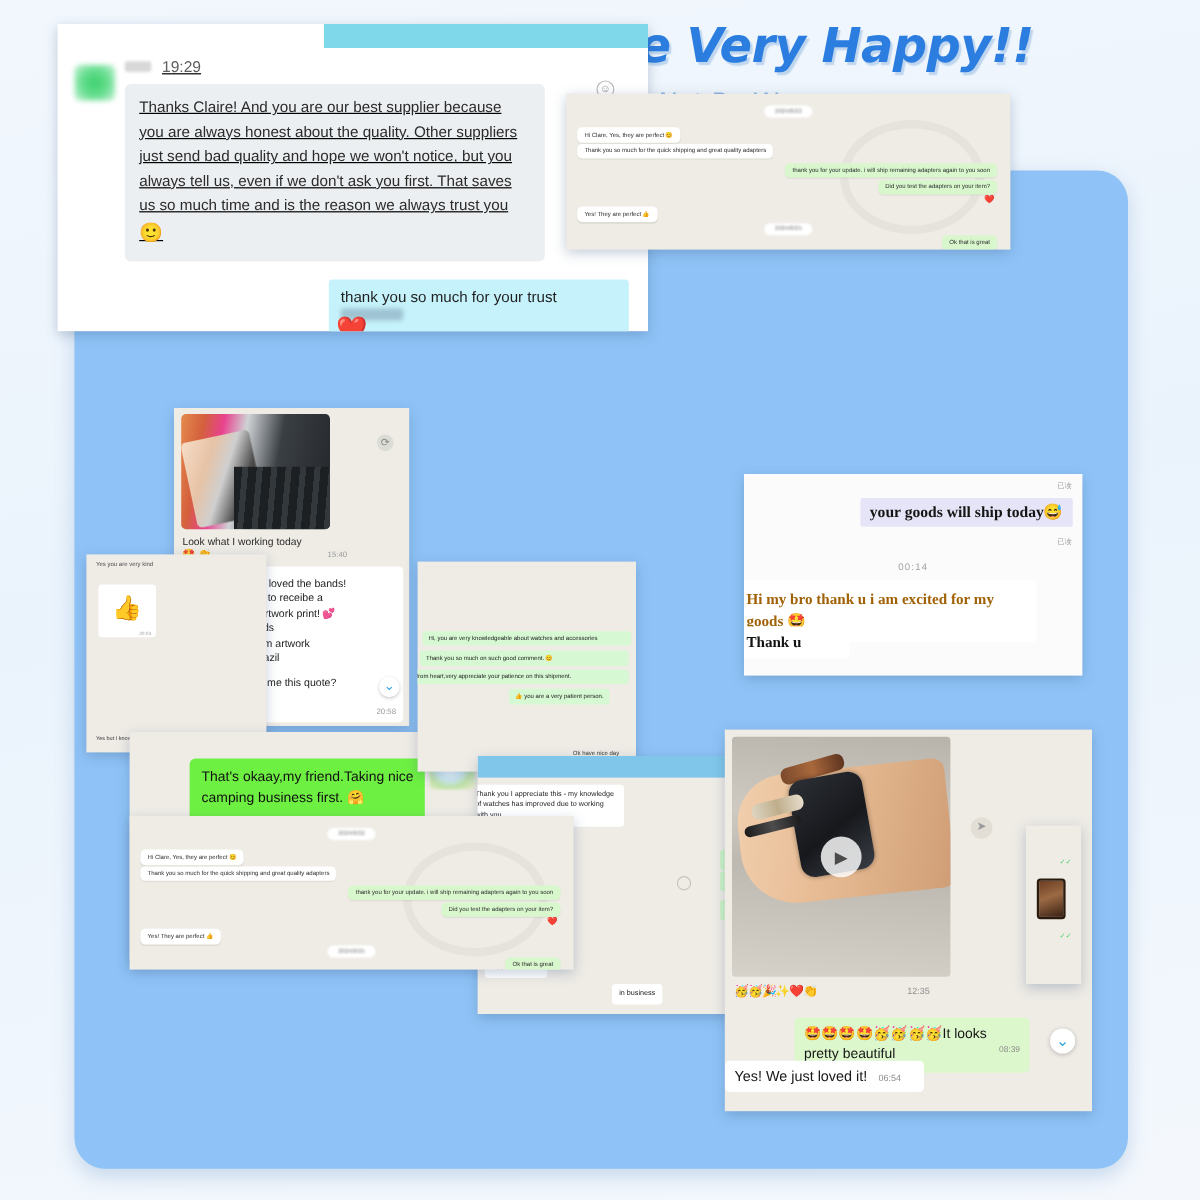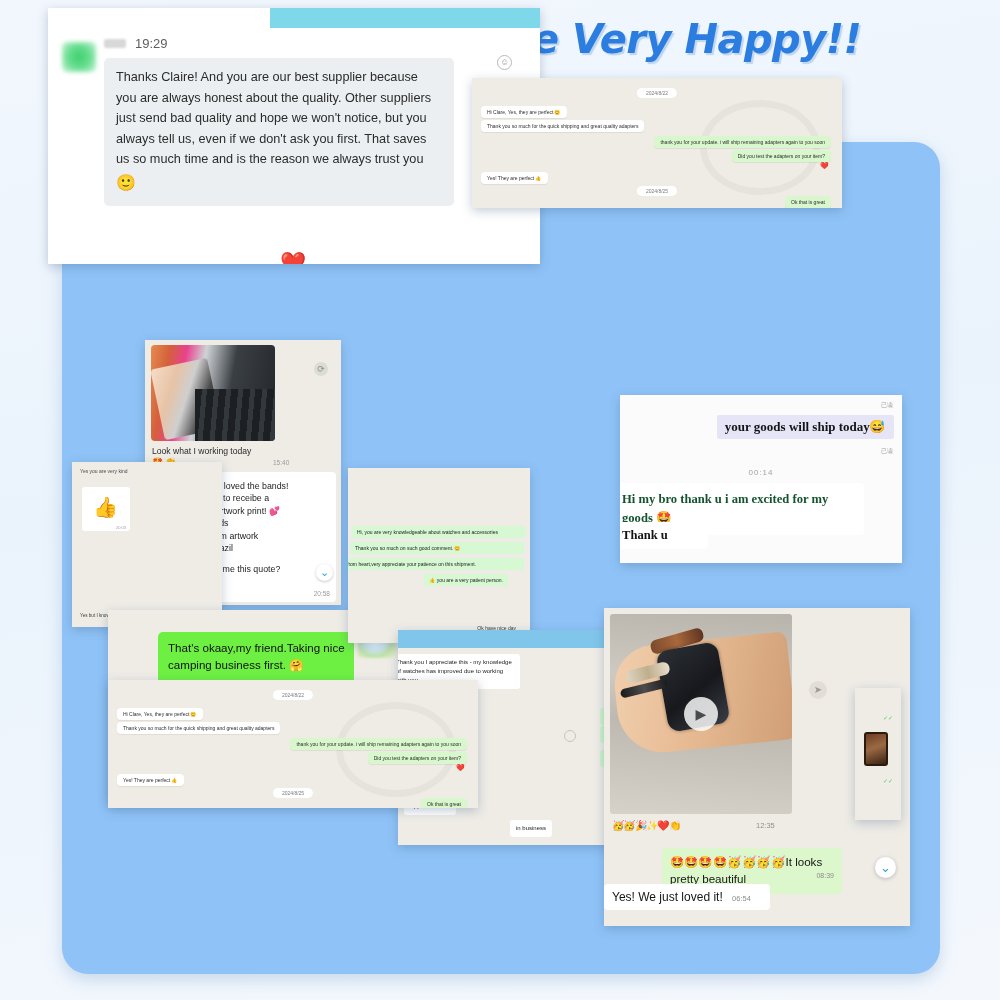--- a/index.html
+++ b/index.html
@@ -45,21 +45,21 @@
 
   
   .shot {
     position: absolute;
     background: #ffffff;
     box-shadow: 0 3px 10px rgba(60,90,130,0.30);
     overflow: hidden;
   }
 
   
-  #shot-main { left: 48px; top: 8px; width: 492px; height: 256px; background:#fff; }
+  #shot-main { left: 48px; top: 20px; width: 492px; height: 256px; background:#fff;text-decoration:underline; }
   #shot-main .topbar { height: 20px; background: #7fd8ea; width: 270px; margin-left: 222px;}
   #shot-main .row { display:flex; padding: 8px 0 0 10px; }
   .avatar-green {
     width: 34px; height: 30px; border-radius: 5px; margin: 6px 8px 0 4px;
     background: radial-gradient(circle at 50% 50%, #3fd070 0%, #63dd8c 45%, #cdf3dc 100%);
     filter: blur(2.2px);
   }
   .msgwrap { flex: 1; }
   .namerow { display: flex; align-items: center; gap: 9px; font-size: 11px; color: #7b7b7b; }
   .namestub { width: 22px; height: 9px; background: #d8d8d8; border-radius: 2px; filter: blur(1.3px); }
@@ -197,21 +197,21 @@
   #shot-ship { left: 620px; top: 395px; width: 282px; height: 168px; background:#fbfbfc; }
   .serif { font-family:"Liberation Serif", serif; }
   .bub-lilac {
     position:absolute; right:8px; top:20px; background:#e6e5f7; border-radius:2px;
     padding:4px 8px; font-size:13px; font-weight:bold; color:#141414;
   }
   .rdstamp{ position:absolute; right:9px; font-size:6px; color:#9e9e9e; }
   .tmid { position:absolute; left:50%; transform:translateX(-50%); top:73px; font-size:8px; color:#a3a3a3; letter-spacing:1px;}
   .bub-w3 {
     position:absolute; left:-8px; top:88px; width:252px; background:#fff; border-radius:4px;
-    padding:7px 10px; font-size:12.6px; font-weight:bold; line-height:1.5; color:#14532d;
+    padding:7px 10px; font-size:12.6px; font-weight:bold; line-height:1.5; color:#a16207;
   }
   .bub-w4 {
     position:absolute; left:-8px; bottom:14px; width:96px; background:#fff; border-radius:4px;
     padding:6px 10px; font-size:12.6px; font-weight:bold; color:#141414;
   }
 
   
   #shot-vid { left: 604px; top: 608px; width: 306px; height: 318px; background:#efece6; }
   .vidphoto {
     position:absolute; left:6px; top:6px; width:182px; height:200px; border-radius:3px; overflow:hidden;
@@ -244,21 +244,21 @@
     width:34px; height:34px; border-radius:50%; background:rgba(255,255,255,.82);
     color:#4b4b4b; font-size:14px; line-height:34px; text-align:center;
   }
   .reactbar { position:absolute; left:8px; top:212px; font-size:10px; letter-spacing:-1px;}
   .ts-vid { position:absolute; left:152px; top:213px; font-size:7.5px; color:#8f8f8f;}
   .fwd-ic {
     position:absolute; left:205px; top:73px; width:18px;height:18px;border-radius:50%;
     background:#e2ded6; color:#9a9a9a; font-size:10px; text-align:center; line-height:18px;
   }
   .bub-mint {
-    position:absolute; left:58px; top:240px; width:180px; background:#ddf7cd;
+    position:absolute; left:58px; top:240px; width:196px; background:#ddf7cd;
     border-radius:4px; padding:6px 8px; font-size:11.6px; line-height:1.45; color:#161616;
   }
   .bub-mint .ts { font-size:7px; color:#8c8c8c; float:right; }
   .bub-last {
     position:absolute; left:0px; bottom:16px; width:166px; background:#fff;
     border-radius:4px; padding:6px 8px; font-size:12px; color:#161616;
   }
   .bub-last .ts { font-size:7.5px; color:#8c8c8c; margin-left:6px; }
   .dn-ic2 {
     position:absolute; right:14px; bottom:48px; width:21px;height:21px;border-radius:50%;
@@ -294,20 +294,24 @@
         <span class="namestub"></span>
         <span class="time-s">19:29</span>
       </div>
       <div class="bubble-grey">
         <span>Thanks Claire! And you are our best supplier because you are always honest about the quality. Other suppliers just send bad quality and hope we won't notice, but you always tell us, even if we don't ask you first. That saves us so much time and is the reason we always trust you</span>
         <div class="emoji-lg">🙂</div>
       </div>
     </div>
   </div>
   <div class="smiley-out">☺</div>
+  <div class="cyan-bubble">
+    <span>thank you so much for your trust</span>
+    <span class="redact"></span>
+  </div>
   <div class="heart-big">❤️</div>
 </div>
 
 <div class="shot" id="shot-tr">
   <div class="mini">
     <div class="wm"></div>
     <div class="datepill">2024/8/22</div>
     <div class="bub" style="left:9px;top:28px;">Hi Clare, Yes, they are perfect 😊</div>
     <div class="bub" style="left:9px;top:42px;">Thank you so much for the quick shipping and great quality adapters</div>
     <div class="bub out" style="right:11px;top:58px;">thank you for your update. i will ship remaining adapters again to you soon</div>

